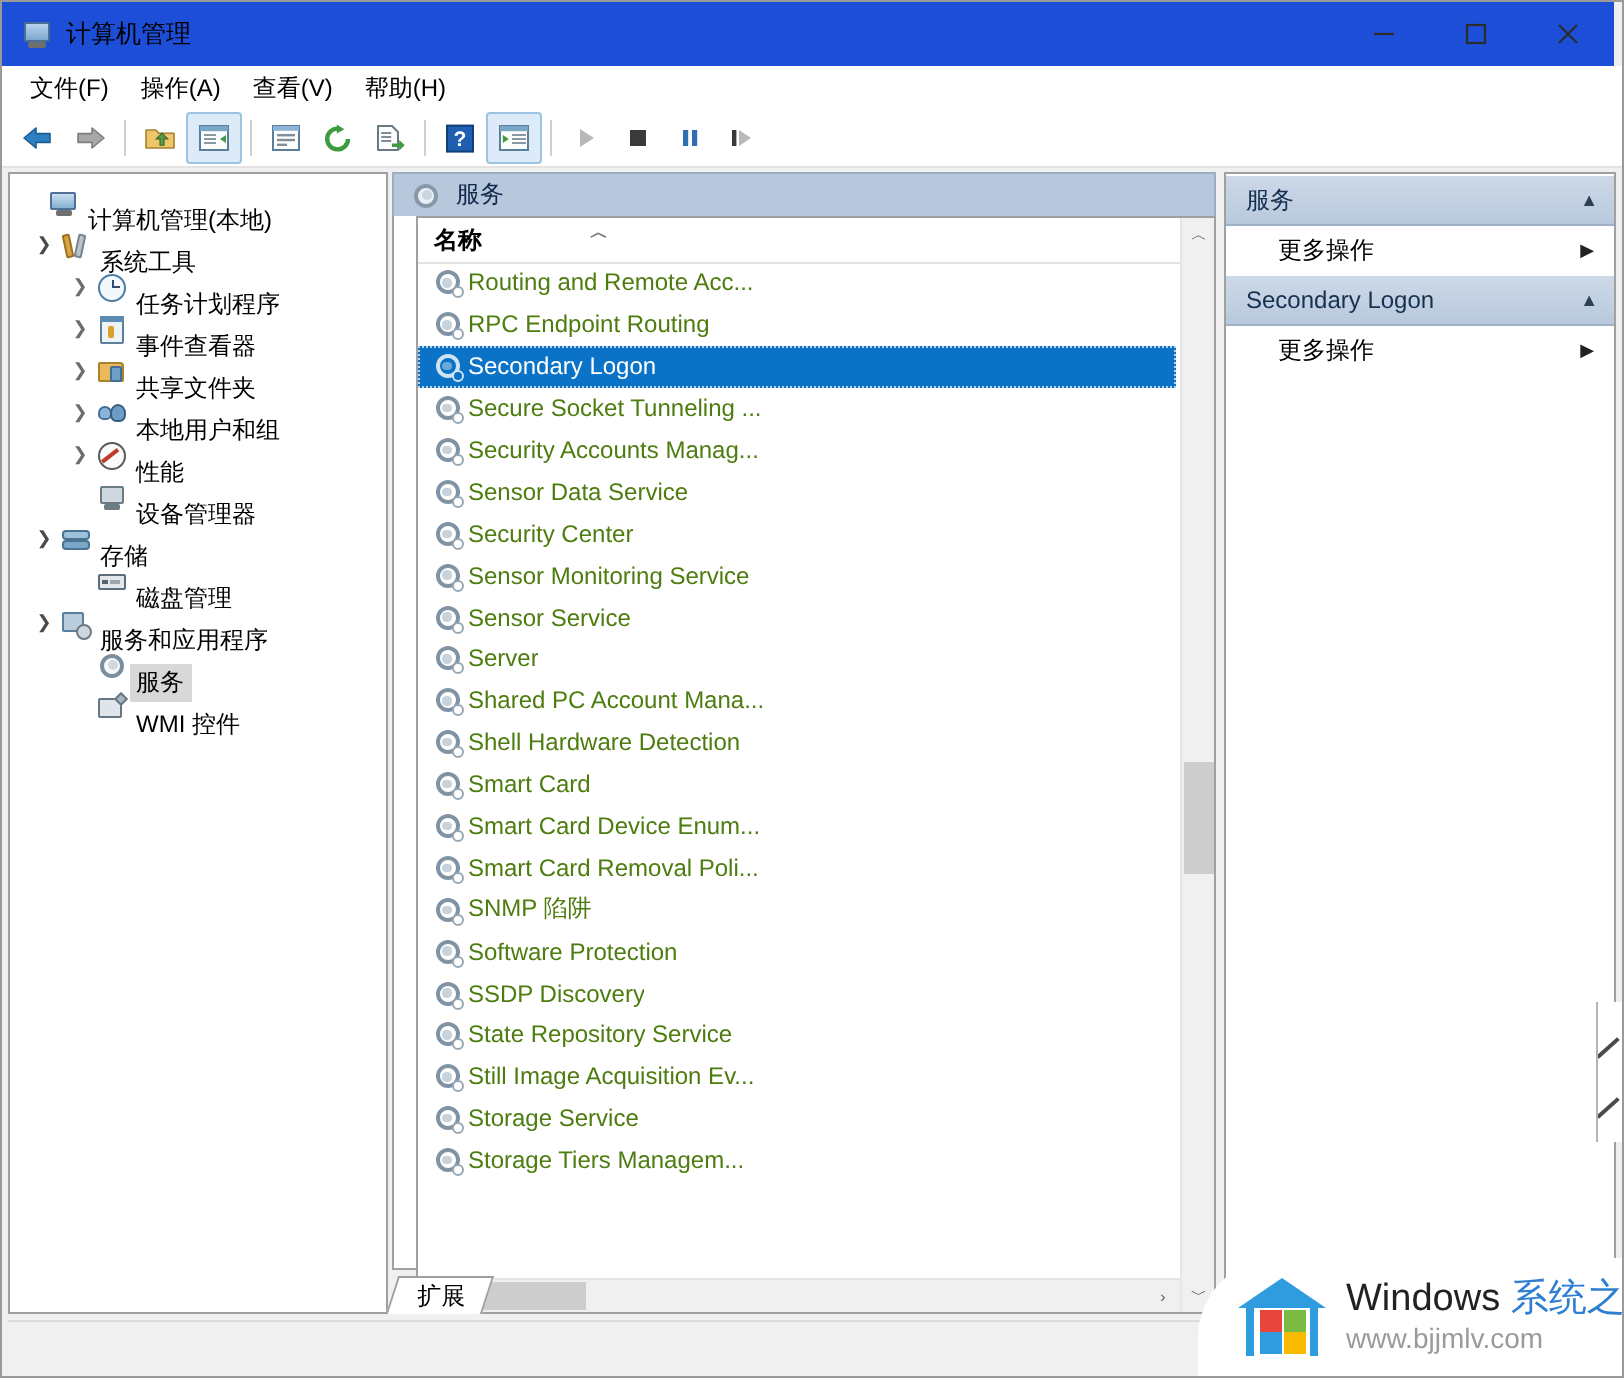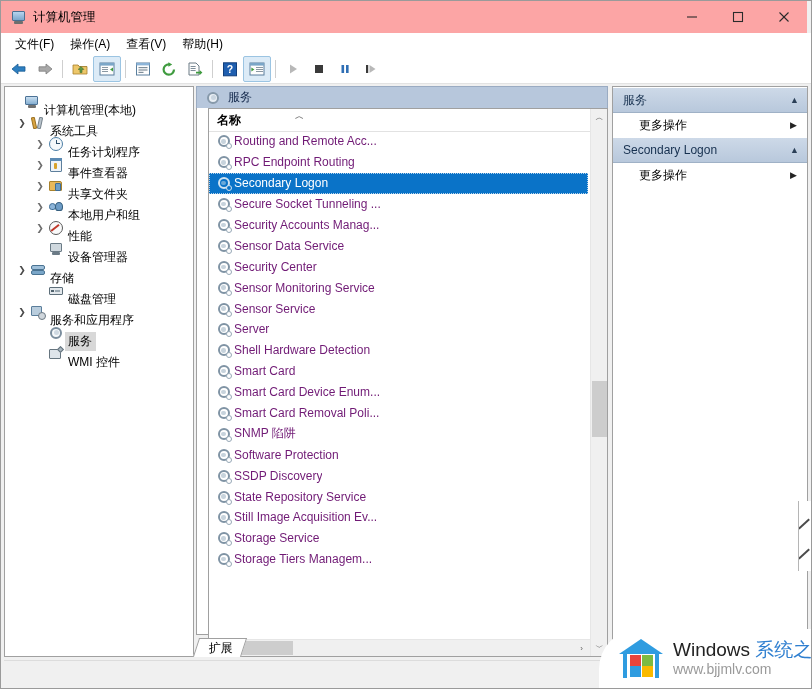--- a/index.html
+++ b/index.html
@@ -14,21 +14,21 @@
     position:absolute;left:0;top:0;width:812px;height:689px;
     background:#f0f0f0;
     border:1px solid #9a9a9a;
     box-sizing:border-box;
     overflow:hidden;
   }
 
   
   .titlebar{
     position:absolute;left:0;top:0;right:4px;height:32px;
-    background:#fca5a5;
+    background:#1d4ed8;
     display:flex;align-items:center;
   }
   .title-left{display:flex;align-items:center;padding-left:9px;gap:7px;}
   .title-text{font-size:12.5px;color:#000;}
   .app-icon{width:16px;height:16px;position:relative;}
   .app-icon .mon{
     position:absolute;left:2px;top:2px;width:13px;height:10px;
     background:linear-gradient(180deg,#b7d4ee 0%,#7ba7cd 100%);
     border:1px solid #4a6f92;border-radius:1px;box-sizing:border-box;
   }
@@ -198,21 +198,21 @@
     font-size:12px;font-weight:bold;padding-left:8px;color:#000;
   }
   .col-head .sortarrow{
     position:absolute;left:86px;top:1px;color:#7a7a7a;font-size:9px;
   }
   .rows{
     position:absolute;left:0;top:22px;right:17px;bottom:17px;overflow:hidden;
   }
   .row{
     height:20.9px;display:flex;align-items:center;padding-left:6px;
-    font-size:12px;white-space:nowrap;color:#701a75;
+    font-size:12px;white-space:nowrap;color:#4d7c0f;
   }
   .row.sel{
     background:#0a73c8;color:#ffffff;
     outline:1px dotted #b9d4ea;outline-offset:-1px;
     margin-right:2px;
   }
   .row .gicon{width:17px;flex:0 0 17px;display:flex;align-items:center;justify-content:center;}
   .row .nm{padding-left:2px;overflow:hidden;text-overflow:ellipsis;}
 
   
@@ -730,20 +730,30 @@
           </div>
         <div class="row">
             <span class="gicon">
               <span class="sgear">
                 <span class="r"></span>
                 <span class="c"></span>
                 <span class="sp"></span>
               </span>
             </span>
             <span class="nm">Server</span>
+          </div>
+        <div class="row">
+            <span class="gicon">
+              <span class="sgear">
+                <span class="r"></span>
+                <span class="c"></span>
+                <span class="sp"></span>
+              </span>
+            </span>
+            <span class="nm">Shared PC Account Mana...</span>
           </div>
         <div class="row">
             <span class="gicon">
               <span class="sgear">
                 <span class="r"></span>
                 <span class="c"></span>
                 <span class="sp"></span>
               </span>
             </span>
             <span class="nm">Shell Hardware Detection</span>

